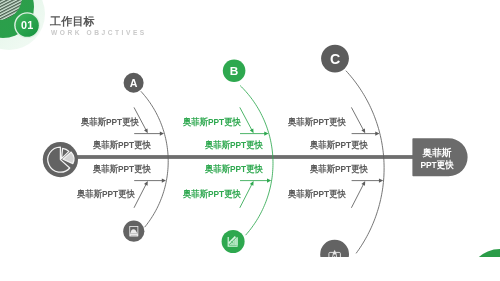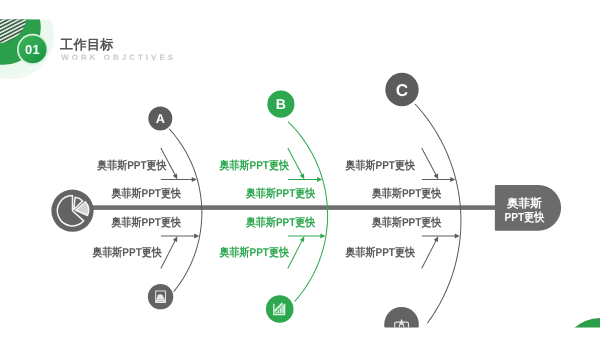--- a/index.html
+++ b/index.html
@@ -1,18 +1,18 @@
 <!DOCTYPE html>
 <html><head>
 <meta charset="utf-8">
 <style>
   html,body{margin:0;padding:0;background:#fff;}
   body{width:500px;height:281px;overflow:hidden;
        font-family:"Liberation Sans","DejaVu Sans",sans-serif;}
-  #slide{position:relative;width:500px;height:257px;overflow:hidden;background:#fff;margin-top:16px;}
+  #slide{position:relative;width:500px;height:257px;overflow:hidden;background:#fff;}
   svg.layer{position:absolute;left:0;top:0;}
   .lbl{position:absolute;white-space:nowrap;font-size:9.3px;font-weight:bold;
        letter-spacing:0px;line-height:1;transform:scaleX(0.895);transform-origin:left top;}
   .lbl.g{color:#2EA84F;}
   .lbl.k{color:#5A5A5A;}
   #title{position:absolute;left:50px;top:13.6px;font-size:11px;font-weight:bold;
          color:#555555;letter-spacing:0.2px;}
   #subtitle{position:absolute;left:51px;top:29.2px;font-size:6.6px;font-weight:bold;
             color:#C9C9C9;letter-spacing:2.55px;}
 </style>

